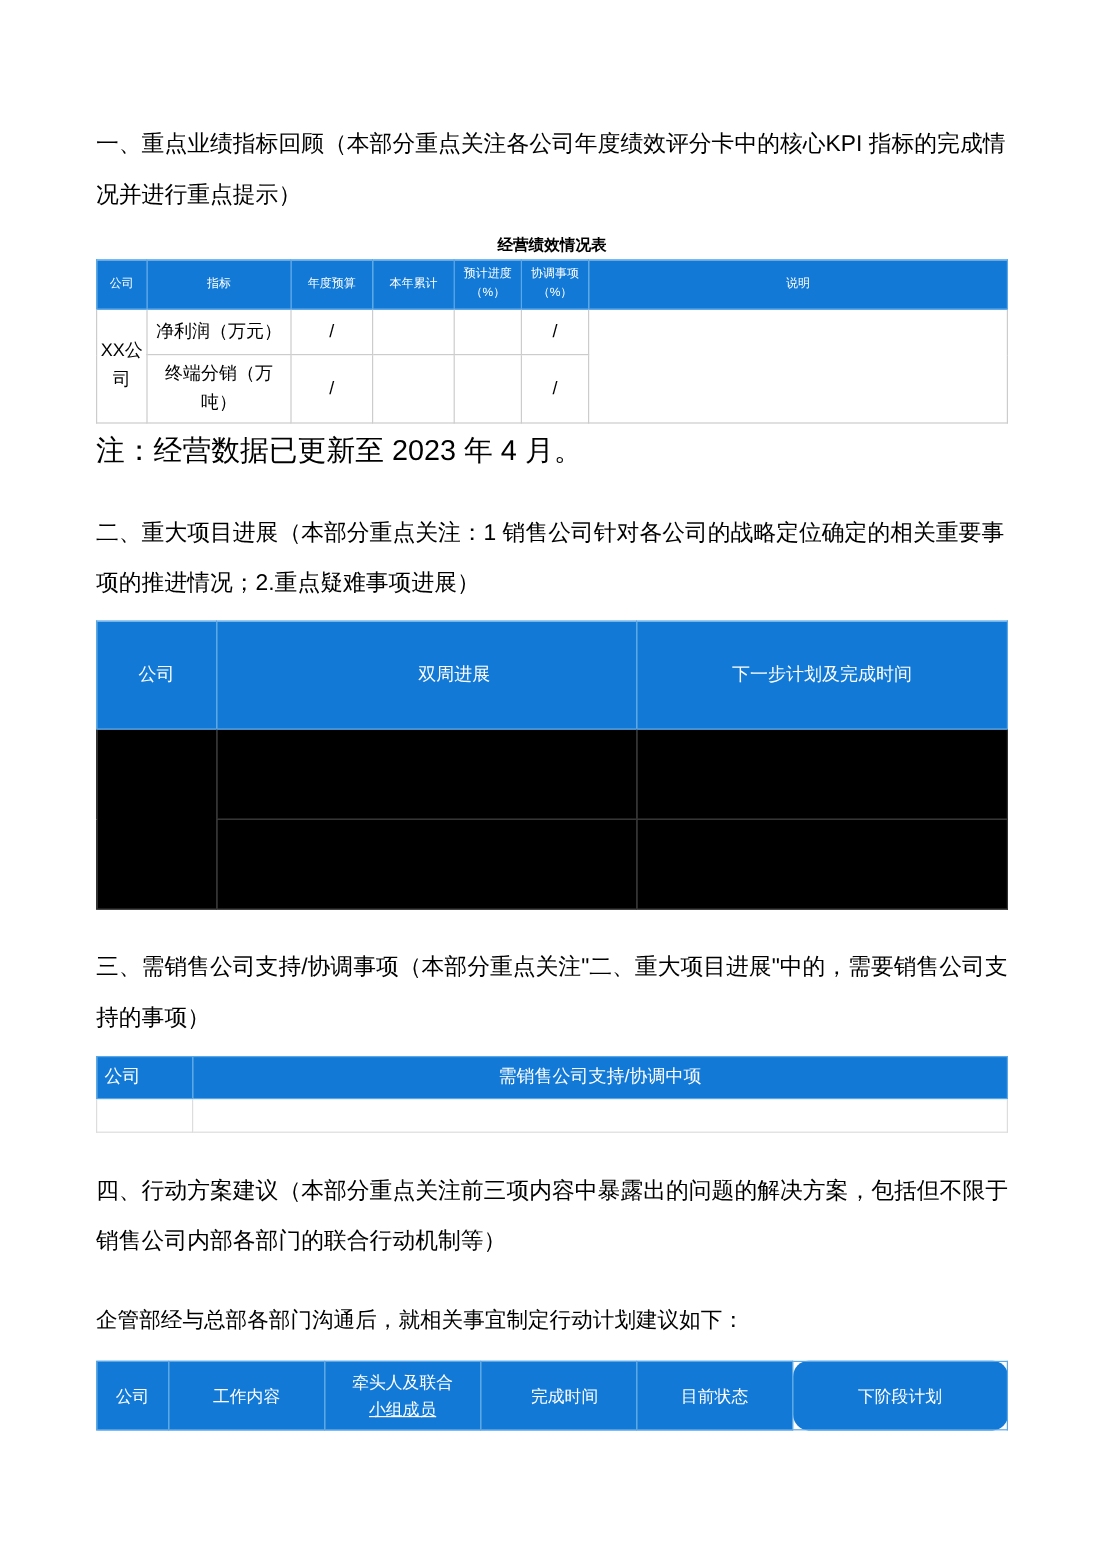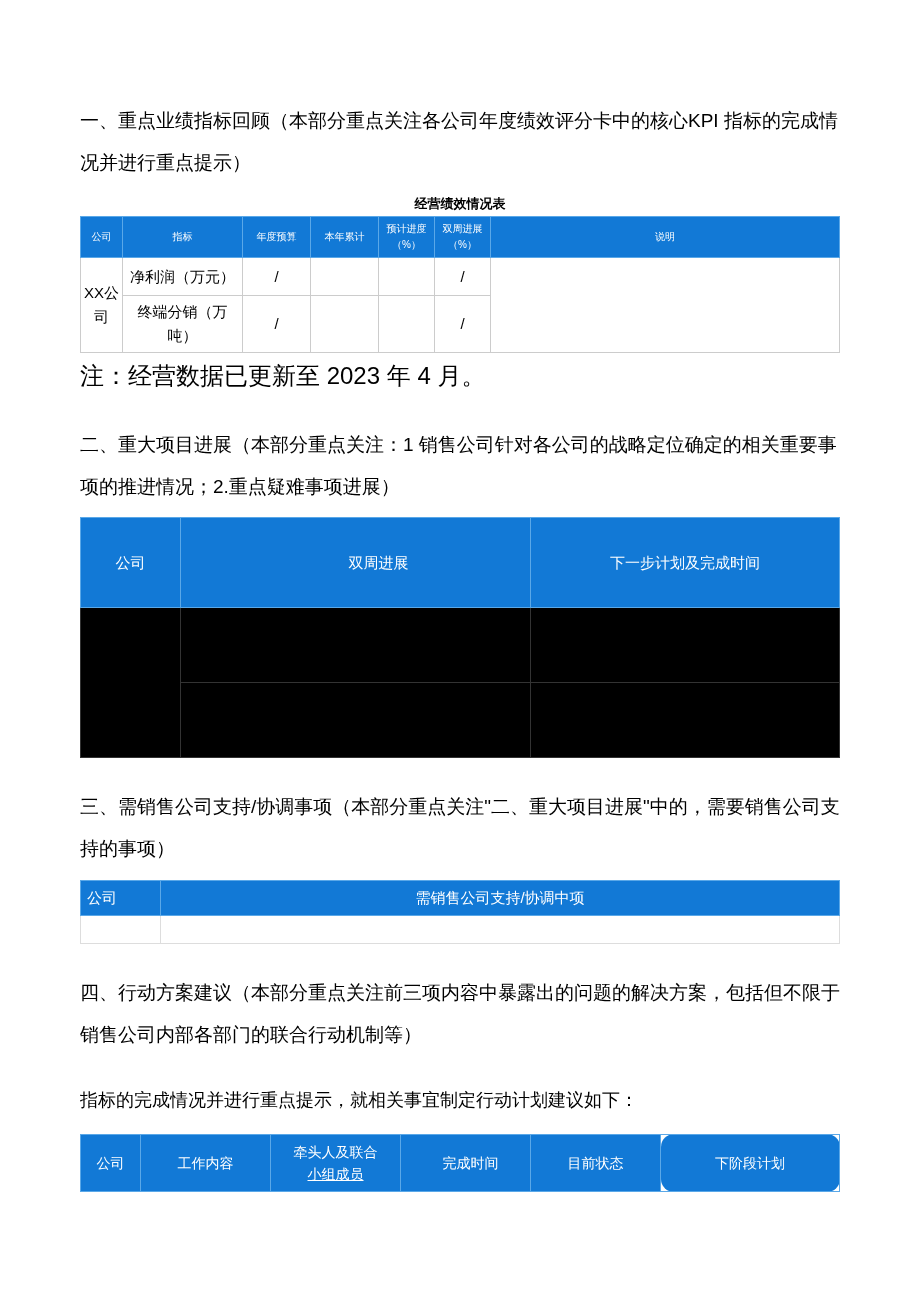--- a/index.html
+++ b/index.html
@@ -122,21 +122,21 @@
 <p class="section-title">一、重点业绩指标回顾（本部分重点关注各公司年度绩效评分卡中的核心KPI 指标的完成情况并进行重点提示）</p>
 <p class="table-caption">经营绩效情况表</p>
 <table class="t1">
   <thead>
     <tr>
       <th class="col-company">公司</th>
       <th class="col-indicator">指标</th>
       <th class="col-budget">年度预算</th>
       <th class="col-ytd">本年累计</th>
       <th class="col-expected">预计进度（%）</th>
-      <th class="col-actual">双周进展（%）</th>
+      <th class="col-actual">协调事项（%）</th>
       <th class="col-desc">说明</th>
     </tr>
   </thead>
   <tbody>
     <tr>
       <td rowspan="2">XX公司</td>
       <td>净利润（万元）</td>
       <td>/</td>
       <td></td>
       <td></td>
@@ -186,21 +186,21 @@
   </thead>
   <tbody>
     <tr>
       <td></td>
       <td></td>
     </tr>
   </tbody>
 </table>
 
 <p class="section-title">四、行动方案建议（本部分重点关注前三项内容中暴露出的问题的解决方案，包括但不限于销售公司内部各部门的联合行动机制等）</p>
-<p class="body-text">指标的完成情况并进行重点提示，就相关事宜制定行动计划建议如下：</p>
+<p class="body-text">企管部经与总部各部门沟通后，就相关事宜制定行动计划建议如下：</p>
 <table class="t4">
   <thead>
     <tr>
       <th class="col-company">公司</th>
       <th class="col-work">工作内容</th>
       <th class="col-lead">
         <span>牵头人及联合</span><br>
         <span class="underline-span">小组成员</span>
       </th>
       <th class="col-time">完成时间</th>

